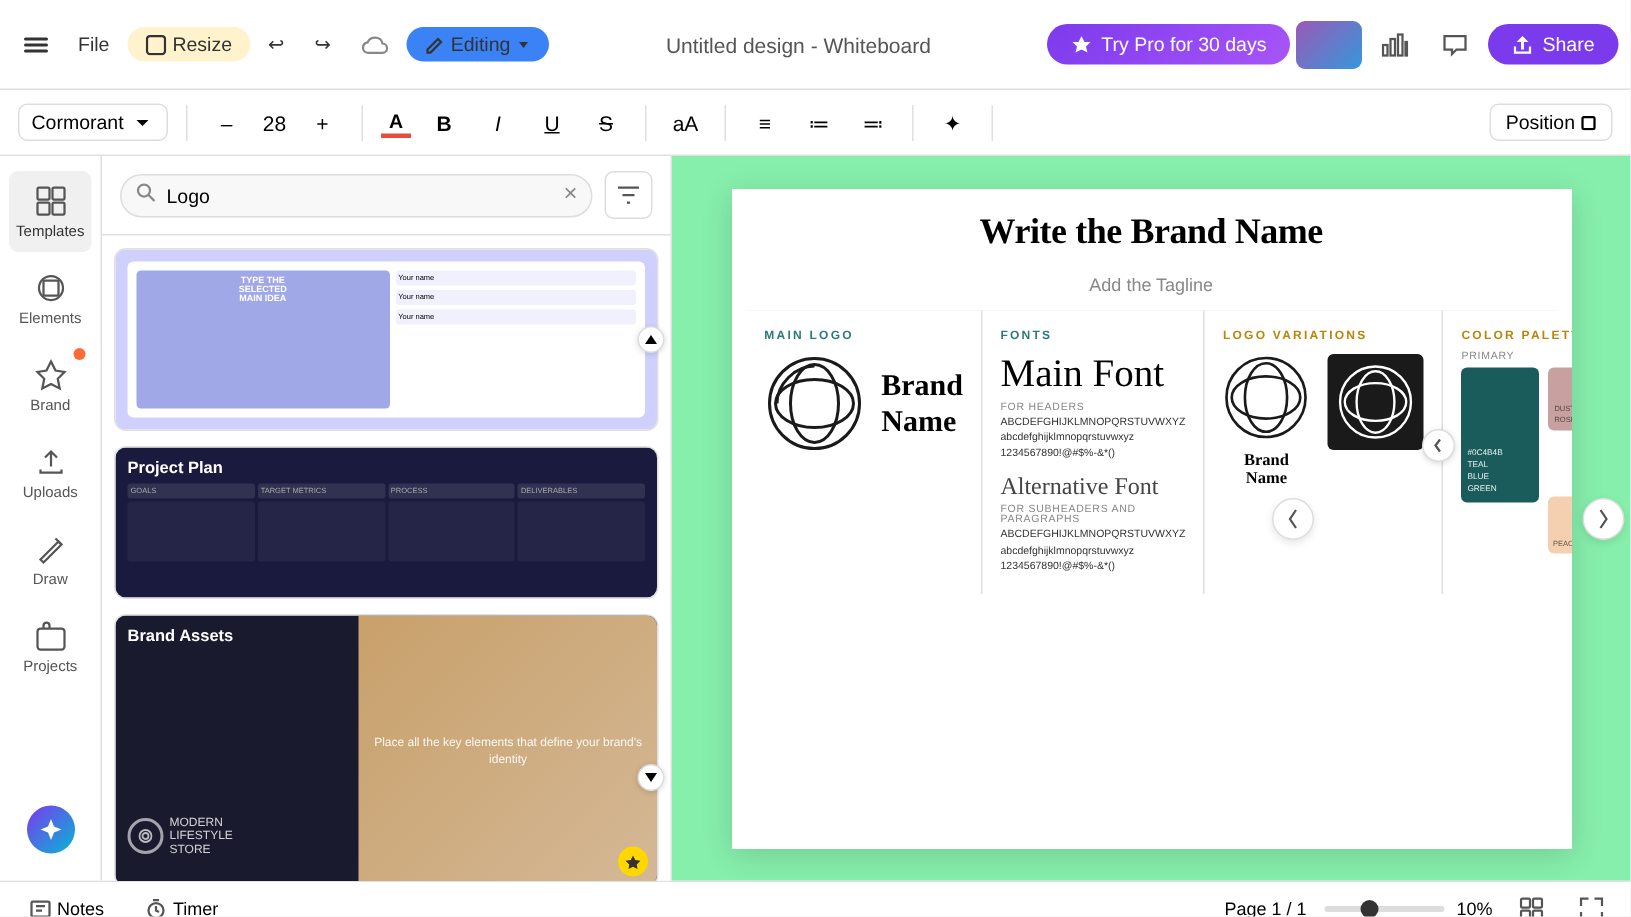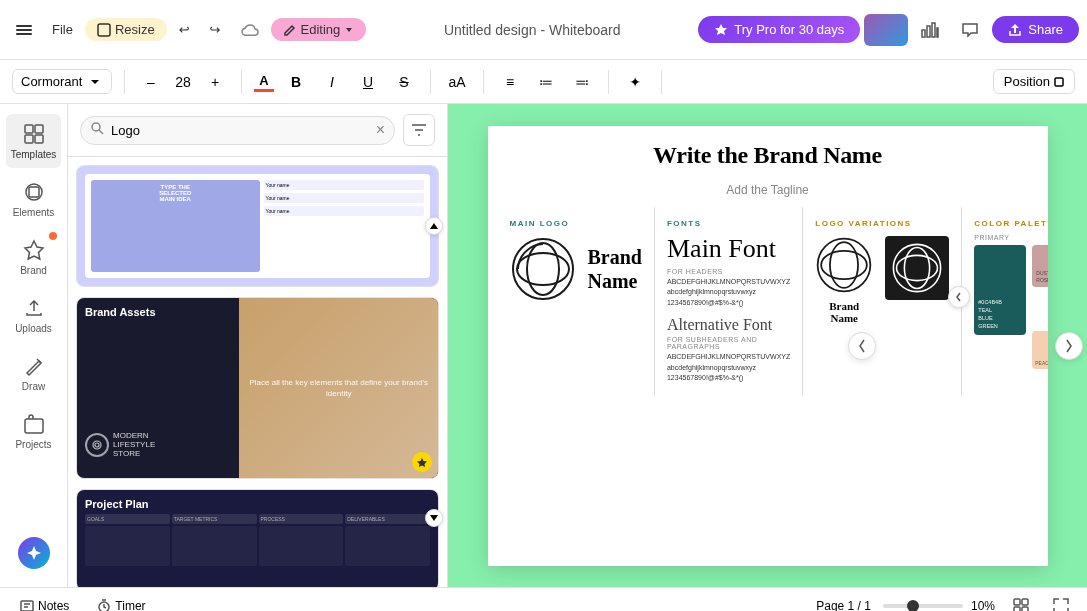--- a/index.html
+++ b/index.html
@@ -12,21 +12,21 @@
       padding: 16px 8px; gap: 4px; position: relative; z-index: 10;
     }
     .toolbar-btn {
       display: flex; align-items: center; justify-content: center;
       padding: 4px 8px; border-radius: 6px; cursor: pointer;
       border: none; background: transparent; font-size: 13px; gap: 4px; color: #333;
     }
     .hamburger-btn { width: 32px; height: 32px; }
     .file-btn { font-weight: 500; }
     .resize-btn { background: #fff3cd; border-radius: 20px; padding: 4px 12px; font-size: 13px; }
-    .editing-btn { background: #f9a8d4; border-radius: 20px; padding: 4px 12px; }
+    .editing-btn { background: #3b82f6; border-radius: 20px; padding: 4px 12px; }
     .title-area { flex: 1; text-align: center; font-size: 14px; color: #555; }
     .pro-btn {
       background: linear-gradient(135deg, #7c3aed, #a855f7);
       color: white; border-radius: 20px; padding: 6px 16px;
       font-size: 13px; font-weight: 500; border: none; cursor: pointer;
       display: flex; align-items: center; gap: 6px;
     }
     .swatch-preview { width: 44px; height: 32px; border-radius: 6px; background: linear-gradient(135deg, #9b59b6, #3498db); }
     .icon-btn { width: 36px; height: 36px; border-radius: 6px; display: flex; align-items: center; justify-content: center; cursor: pointer; }
     .share-btn {
@@ -318,58 +318,58 @@
                 <div style="background:#f0f0ff;border-radius:2px;padding:2px;font-size:5px">Your name</div>
                 <div style="background:#f0f0ff;border-radius:2px;padding:2px;font-size:5px">Your name</div>
                 <div style="background:#f0f0ff;border-radius:2px;padding:2px;font-size:5px">Your name</div>
               </div>
             </div>
           </div>
         </div>
       </div>
 
       <div class="template-card">
-        <div style="height:180px;background:#1a1a2e;position:relative;overflow:hidden">
-          <div style="color:white;font-size:11px;font-weight:700;padding:8px 8px 4px">Brand Assets</div>
-          <div style="position:absolute;top:0;right:0;width:55%;height:100%;background:linear-gradient(135deg,#c8a06a,#d4b896);display:flex;align-items:center;justify-content:center">
-            <div style="text-align:center;color:rgba(255,255,255,0.9)">
-              <div style="font-size:8px;line-height:1.4;padding:6px">Place all the key elements that define your brand's identity</div>
-            </div>
-          </div>
-          <div style="position:absolute;bottom:6px;right:6px;width:20px;height:20px;background:#ffd700;border-radius:50%;display:flex;align-items:center;justify-content:center">
-            <svg width="10" height="10" viewBox="0 0 10 10" fill="#333">
-              <polygon points="5,1 6.5,4 10,4.5 7.5,7 8,10 5,8.5 2,10 2.5,7 0,4.5 3.5,4"></polygon>
-            </svg>
-          </div>
-          <div style="position:absolute;bottom:20px;left:8px;display:flex;align-items:center;gap:4px">
-            <div style="width:24px;height:24px;border:2px solid rgba(255,255,255,0.6);border-radius:50%;display:flex;align-items:center;justify-content:center">
-              <svg width="12" height="12" viewBox="0 0 12 12" fill="none" stroke="rgba(255,255,255,0.7)" stroke-width="1.2">
-                <circle cx="6" cy="6" r="4"></circle>
-                <circle cx="6" cy="6" r="2"></circle>
-              </svg>
-            </div>
-            <span style="font-size:8px;color:rgba(255,255,255,0.8)">MODERN<br>LIFESTYLE<br>STORE</span>
-          </div>
-        </div>
-      </div>
-
-      <div class="template-card">
         <div style="background:#1a1a3e;height:100px;padding:8px">
           <div style="color:white;font-size:11px;font-weight:700;margin-bottom:4px">Project Plan</div>
           <div style="display:grid;grid-template-columns:repeat(4,1fr);gap:2px">
             <div style="background:rgba(255,255,255,0.1);border-radius:2px;padding:2px;font-size:5px;color:#aaa">GOALS</div>
             <div style="background:rgba(255,255,255,0.1);border-radius:2px;padding:2px;font-size:5px;color:#aaa">TARGET METRICS</div>
             <div style="background:rgba(255,255,255,0.1);border-radius:2px;padding:2px;font-size:5px;color:#aaa">PROCESS</div>
             <div style="background:rgba(255,255,255,0.1);border-radius:2px;padding:2px;font-size:5px;color:#aaa">DELIVERABLES</div>
           </div>
           <div style="display:grid;grid-template-columns:repeat(4,1fr);gap:2px;margin-top:2px">
             <div style="background:rgba(255,255,255,0.05);height:40px;border-radius:2px"></div>
             <div style="background:rgba(255,255,255,0.05);height:40px;border-radius:2px"></div>
             <div style="background:rgba(255,255,255,0.05);height:40px;border-radius:2px"></div>
             <div style="background:rgba(255,255,255,0.05);height:40px;border-radius:2px"></div>
+          </div>
+        </div>
+      </div>
+
+      <div class="template-card">
+        <div style="height:180px;background:#1a1a2e;position:relative;overflow:hidden">
+          <div style="color:white;font-size:11px;font-weight:700;padding:8px 8px 4px">Brand Assets</div>
+          <div style="position:absolute;top:0;right:0;width:55%;height:100%;background:linear-gradient(135deg,#c8a06a,#d4b896);display:flex;align-items:center;justify-content:center">
+            <div style="text-align:center;color:rgba(255,255,255,0.9)">
+              <div style="font-size:8px;line-height:1.4;padding:6px">Place all the key elements that define your brand's identity</div>
+            </div>
+          </div>
+          <div style="position:absolute;bottom:6px;right:6px;width:20px;height:20px;background:#ffd700;border-radius:50%;display:flex;align-items:center;justify-content:center">
+            <svg width="10" height="10" viewBox="0 0 10 10" fill="#333">
+              <polygon points="5,1 6.5,4 10,4.5 7.5,7 8,10 5,8.5 2,10 2.5,7 0,4.5 3.5,4"></polygon>
+            </svg>
+          </div>
+          <div style="position:absolute;bottom:20px;left:8px;display:flex;align-items:center;gap:4px">
+            <div style="width:24px;height:24px;border:2px solid rgba(255,255,255,0.6);border-radius:50%;display:flex;align-items:center;justify-content:center">
+              <svg width="12" height="12" viewBox="0 0 12 12" fill="none" stroke="rgba(255,255,255,0.7)" stroke-width="1.2">
+                <circle cx="6" cy="6" r="4"></circle>
+                <circle cx="6" cy="6" r="2"></circle>
+              </svg>
+            </div>
+            <span style="font-size:8px;color:rgba(255,255,255,0.8)">MODERN<br>LIFESTYLE<br>STORE</span>
           </div>
         </div>
       </div>
 
       <div style="position:absolute;right:4px;top:60px;width:18px;height:18px;background:white;border:1px solid #ddd;border-radius:50%;display:flex;align-items:center;justify-content:center;cursor:pointer;box-shadow:0 1px 4px rgba(0,0,0,0.15)">
         <svg width="10" height="8" viewBox="0 0 10 8" fill="currentColor">
             <path d="M5 1L9 7H1Z"></path>
           </svg>
       </div>
       <div style="position:absolute;right:4px;bottom:60px;width:18px;height:18px;background:white;border:1px solid #ddd;border-radius:50%;display:flex;align-items:center;justify-content:center;cursor:pointer;box-shadow:0 1px 4px rgba(0,0,0,0.15)">

